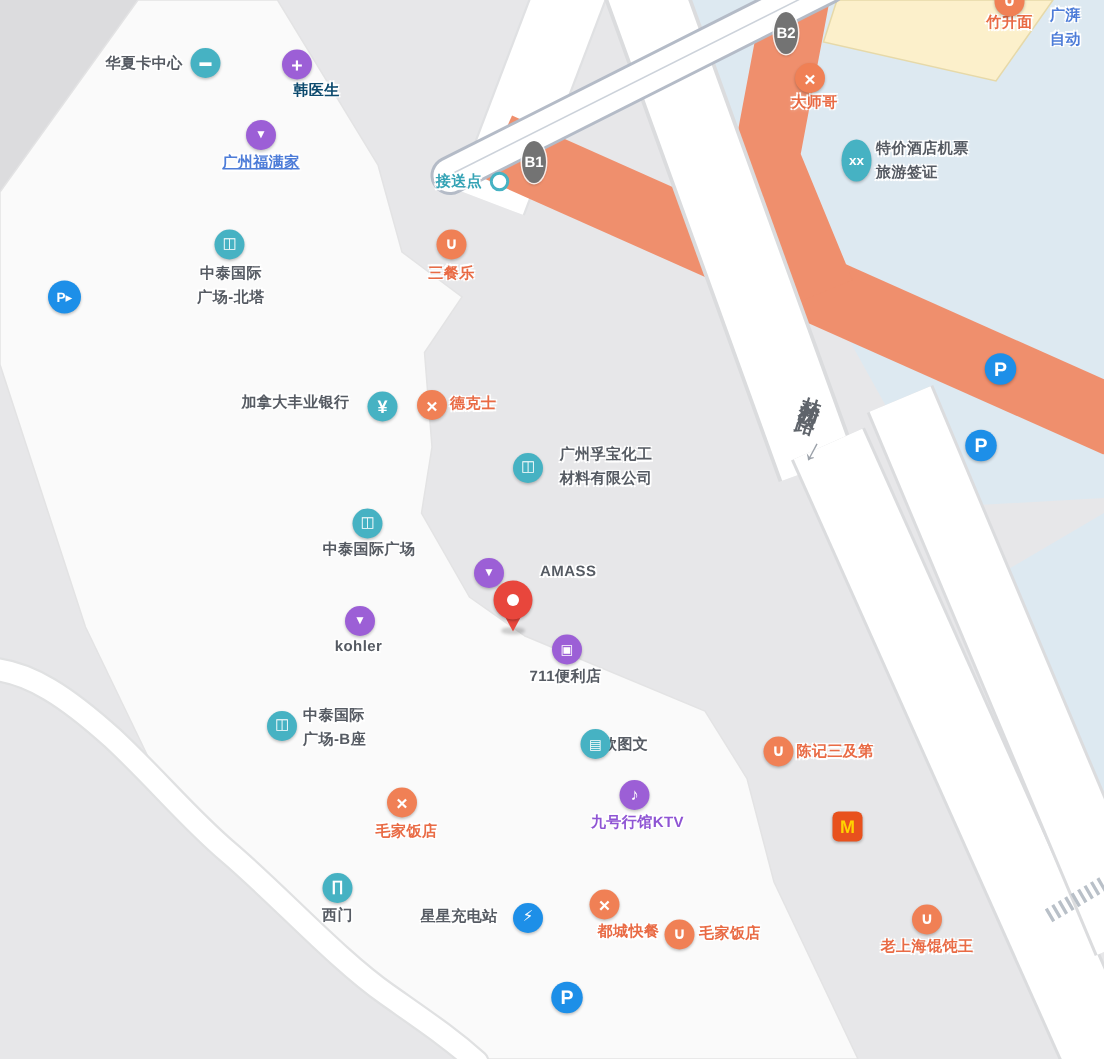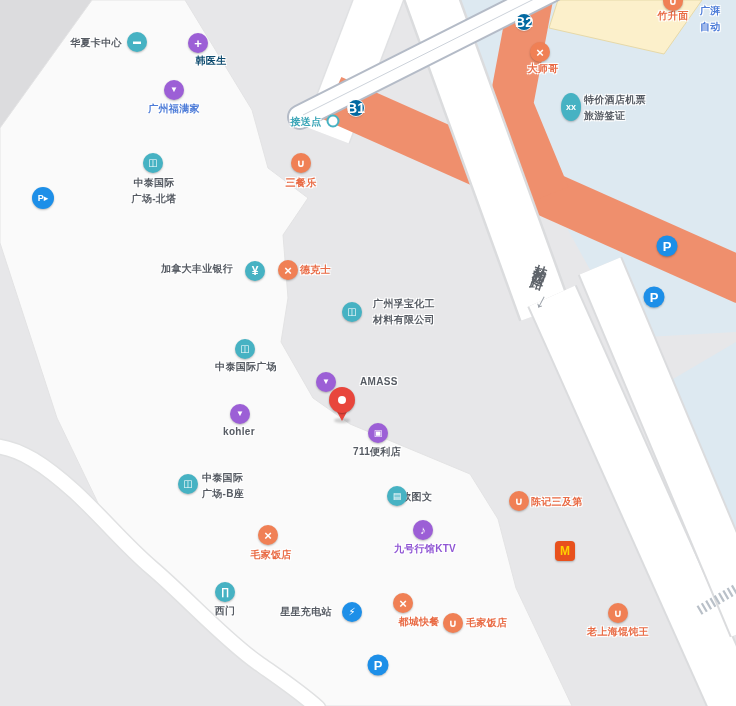--- a/index.html
+++ b/index.html
@@ -6,22 +6,22 @@
   #map{position:relative;width:736px;height:706px;overflow:hidden;
        font-family:"Liberation Sans","DejaVu Sans",sans-serif;cursor:grab;}
   #geom{position:absolute;left:0;top:0;}
   .poi-icon{position:absolute;display:flex;align-items:center;justify-content:center;
       transform:translate(-50%,-50%);color:#fff;box-shadow:0 1px 2px rgba(0,0,0,.25);
       z-index:5;line-height:1;font-weight:bold;}
   .poi-label{position:absolute;white-space:pre-line;font-size:10px;font-weight:600;
       line-height:16px;letter-spacing:.3px;z-index:4;text-align:center;
       text-shadow:-1px -1px 0 #fff,1px -1px 0 #fff,-1px 1px 0 #fff,1px 1px 0 #fff,0 0 3px #fff;}
   .badge{position:absolute;transform:translate(-50%,-50%);border-radius:50%;
-      background:#0369a1;color:#fff;display:flex;align-items:center;justify-content:center;
-      font-size:14px;font-weight:bold;width:16px;height:16px;z-index:6;
+      background:#737373;color:#fff;display:flex;align-items:center;justify-content:center;
+      font-size:10px;font-weight:bold;width:16px;height:28px;z-index:6;
       box-shadow:0 0 0 1px rgba(255,255,255,.85),0 1px 2px rgba(0,0,0,.3);}
   #road-name{position:absolute;left:543px;top:262px;writing-mode:vertical-rl;
       transform:translate(-50%,-50%) rotate(17deg);font-size:13.5px;letter-spacing:4px;
       color:#5f646b;z-index:3;font-weight:600;
       text-shadow:-1px -1px 0 #fff,1px -1px 0 #fff,-1px 1px 0 #fff,1px 1px 0 #fff;}
   #road-arrow{position:absolute;left:542px;top:301px;transform:translate(-50%,-50%) rotate(28deg);
       color:#9ba1a9;font-size:21px;font-weight:bold;z-index:3;}
   #pin{position:absolute;left:342px;top:420px;width:0;height:0;z-index:9;}
   #pin .head{position:absolute;left:-13px;top:-33px;width:26px;height:26px;border-radius:50%;
       background:#e8463c;box-shadow:0 1px 2px rgba(0,0,0,.3);}
@@ -72,21 +72,21 @@
         <span>▬</span>
       </div>
       <div class="poi-label" style="left: 96px; top: 43px; color: rgb(86, 91, 99); transform: translate(-50%, -50%); text-align: center;">华夏卡中心</div>
       <div class="poi-icon" style="left: 198px; top: 43px; width: 20px; height: 20px; background: rgb(156, 95, 214); border-radius: 50%; font-size: 13px;">
         <span>+</span>
       </div>
       <div class="poi-label" style="left: 211px; top: 61px; color: #0c4a6e; transform: translate(-50%, -50%); text-align: center;">韩医生</div>
       <div class="poi-icon" style="left: 174px; top: 90px; width: 20px; height: 20px; background: rgb(156, 95, 214); border-radius: 50%; font-size: 8px;">
         <span>▼</span>
       </div>
-      <div class="poi-label" style="left: 174px; top: 109px; color: rgb(77, 124, 216); transform: translate(-50%, -50%); text-align: center;">广州福满家</div>
+      <div class="poi-label" style="left: 174px; top: 109px; color: rgb(77, 124, 216); transform: translate(-50%, -50%); text-align: center; text-decoration: underline;">广州福满家</div>
       <div class="poi-icon" style="left: 153px; top: 163px; width: 20px; height: 20px; background: rgb(70, 178, 195); border-radius: 50%; font-size: 10px;">
         <span>◫</span>
       </div>
       <div class="poi-label" style="left: 154px; top: 191px; color: rgb(86, 91, 99); transform: translate(-50%, -50%); text-align: center;">中泰国际
 广场-北塔</div>
       <div class="poi-icon" style="left: 43px; top: 198px; width: 22px; height: 22px; background: rgb(29, 143, 232); border-radius: 50%; font-size: 9px;">
         <span>P▸</span>
       </div>
       <div class="poi-icon" style="left: 301px; top: 163px; width: 20px; height: 20px; background: rgb(240, 128, 85); border-radius: 50%; font-size: 11px;">
         <span>∪</span>

